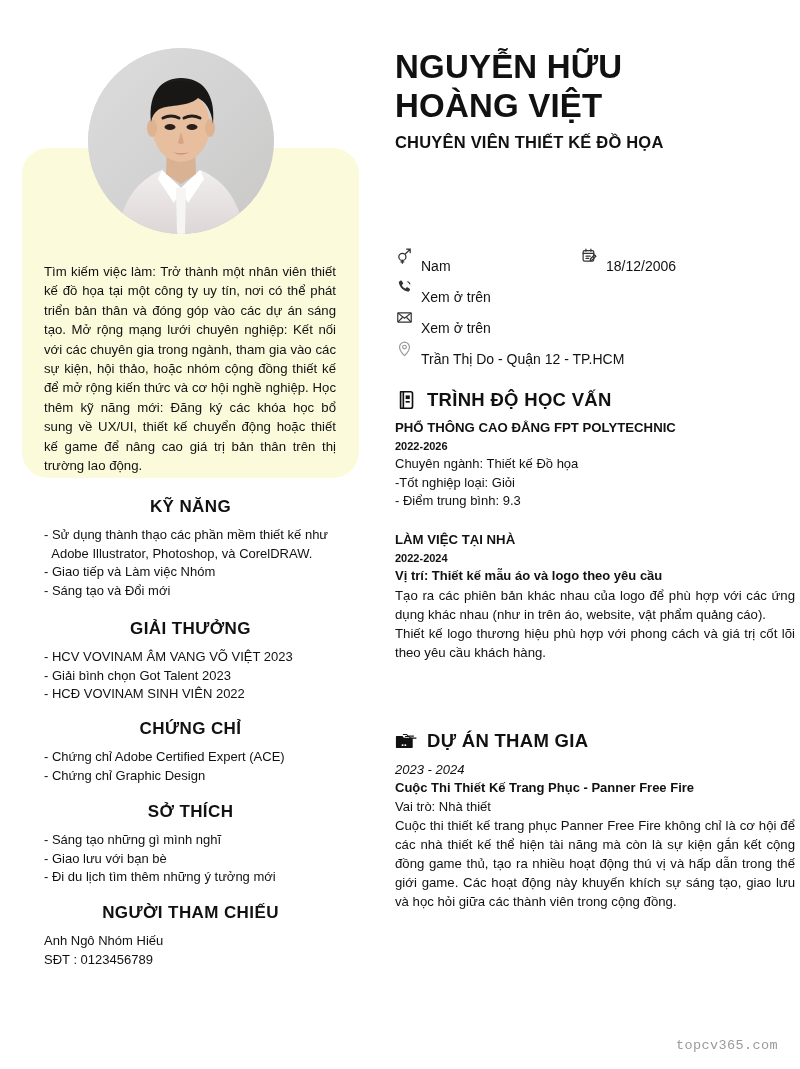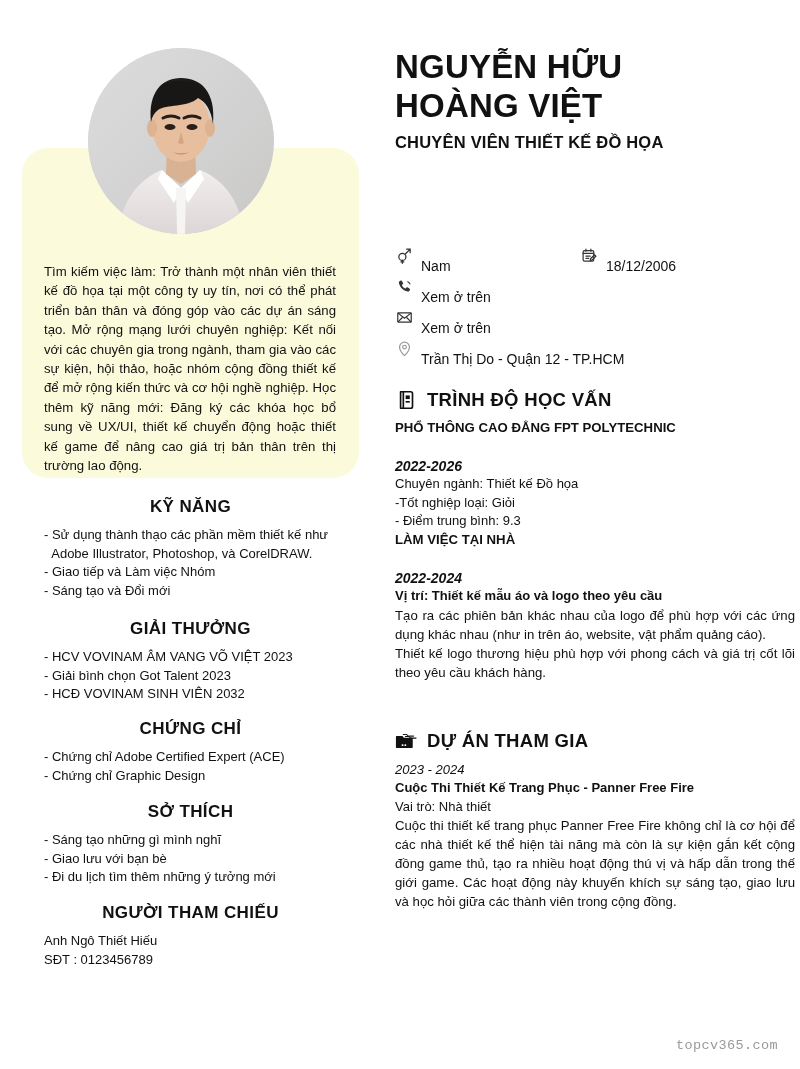--- a/index.html
+++ b/index.html
@@ -121,21 +121,21 @@
   }
   .rhead-icon svg { display: block; }
   .rsection-title {
     font-size: 18.5px;
     font-weight: bold;
     letter-spacing: 0.3px;
     color: #111;
   }
 
   .r-org { font-size: 13.2px; font-weight: bold; line-height: 18px; color: #111; }
-  .r-date { font-size: 14px; font-style: italic; font-weight: bold; line-height: 18px; color: #111; margin-top: 20px; }
+  .r-date { font-size: 11px; font-weight: bold; line-height: 18px; color: #111; }
   .r-date-plain { font-size: 13px; font-style: italic; line-height: 19px; color: #111; }
   .r-line { font-size: 13px; line-height: 18.5px; color: #111; }
   .r-bold { font-size: 13px; font-weight: bold; line-height: 18.5px; color: #111; }
   .r-para {
     font-size: 13.2px;
     line-height: 19px;
     text-align: justify;
     color: #111;
   }
 
@@ -215,21 +215,21 @@
         <div class="lline">- Giao tiếp và Làm việc Nhóm</div>
         <div class="lline">- Sáng tạo và Đổi mới</div>
       </div>
     </div>
 
     <div class="lsection" style="top:619px;">
       <div class="lsection-title">GIẢI THƯỞNG</div>
       <div class="lsection-body">
         <div class="lline">- HCV VOVINAM ÂM VANG VÕ VIỆT 2023</div>
         <div class="lline">- Giải bình chọn Got Talent 2023</div>
-        <div class="lline">- HCĐ VOVINAM SINH VIÊN 2032</div>
+        <div class="lline">- HCĐ VOVINAM SINH VIÊN 2022</div>
       </div>
     </div>
 
     <div class="lsection" style="top:719px;">
       <div class="lsection-title">CHỨNG CHỈ</div>
       <div class="lsection-body">
         <div class="lline">- Chứng chỉ Adobe Certified Expert (ACE)</div>
         <div class="lline">- Chứng chỉ Graphic Design</div>
       </div>
     </div>
@@ -239,21 +239,21 @@
       <div class="lsection-body">
         <div class="lline">- Sáng tạo những gì mình nghĩ</div>
         <div class="lline">- Giao lưu với bạn bè</div>
         <div class="lline">- Đi du lịch tìm thêm những ý tưởng mới</div>
       </div>
     </div>
 
     <div class="lsection" style="top:903px;">
       <div class="lsection-title">NGƯỜI THAM CHIẾU</div>
       <div class="lsection-body">
-        <div class="lline">Anh Ngô Thiết Hiếu</div>
+        <div class="lline">Anh Ngô Nhóm Hiếu</div>
         <div class="lline">SĐT : 0123456789</div>
       </div>
     </div>
 
   </div>
 
   <div class="right-col">
 
     <div class="name-block">
       <div class="name-line">NGUYỄN HỮU</div>

